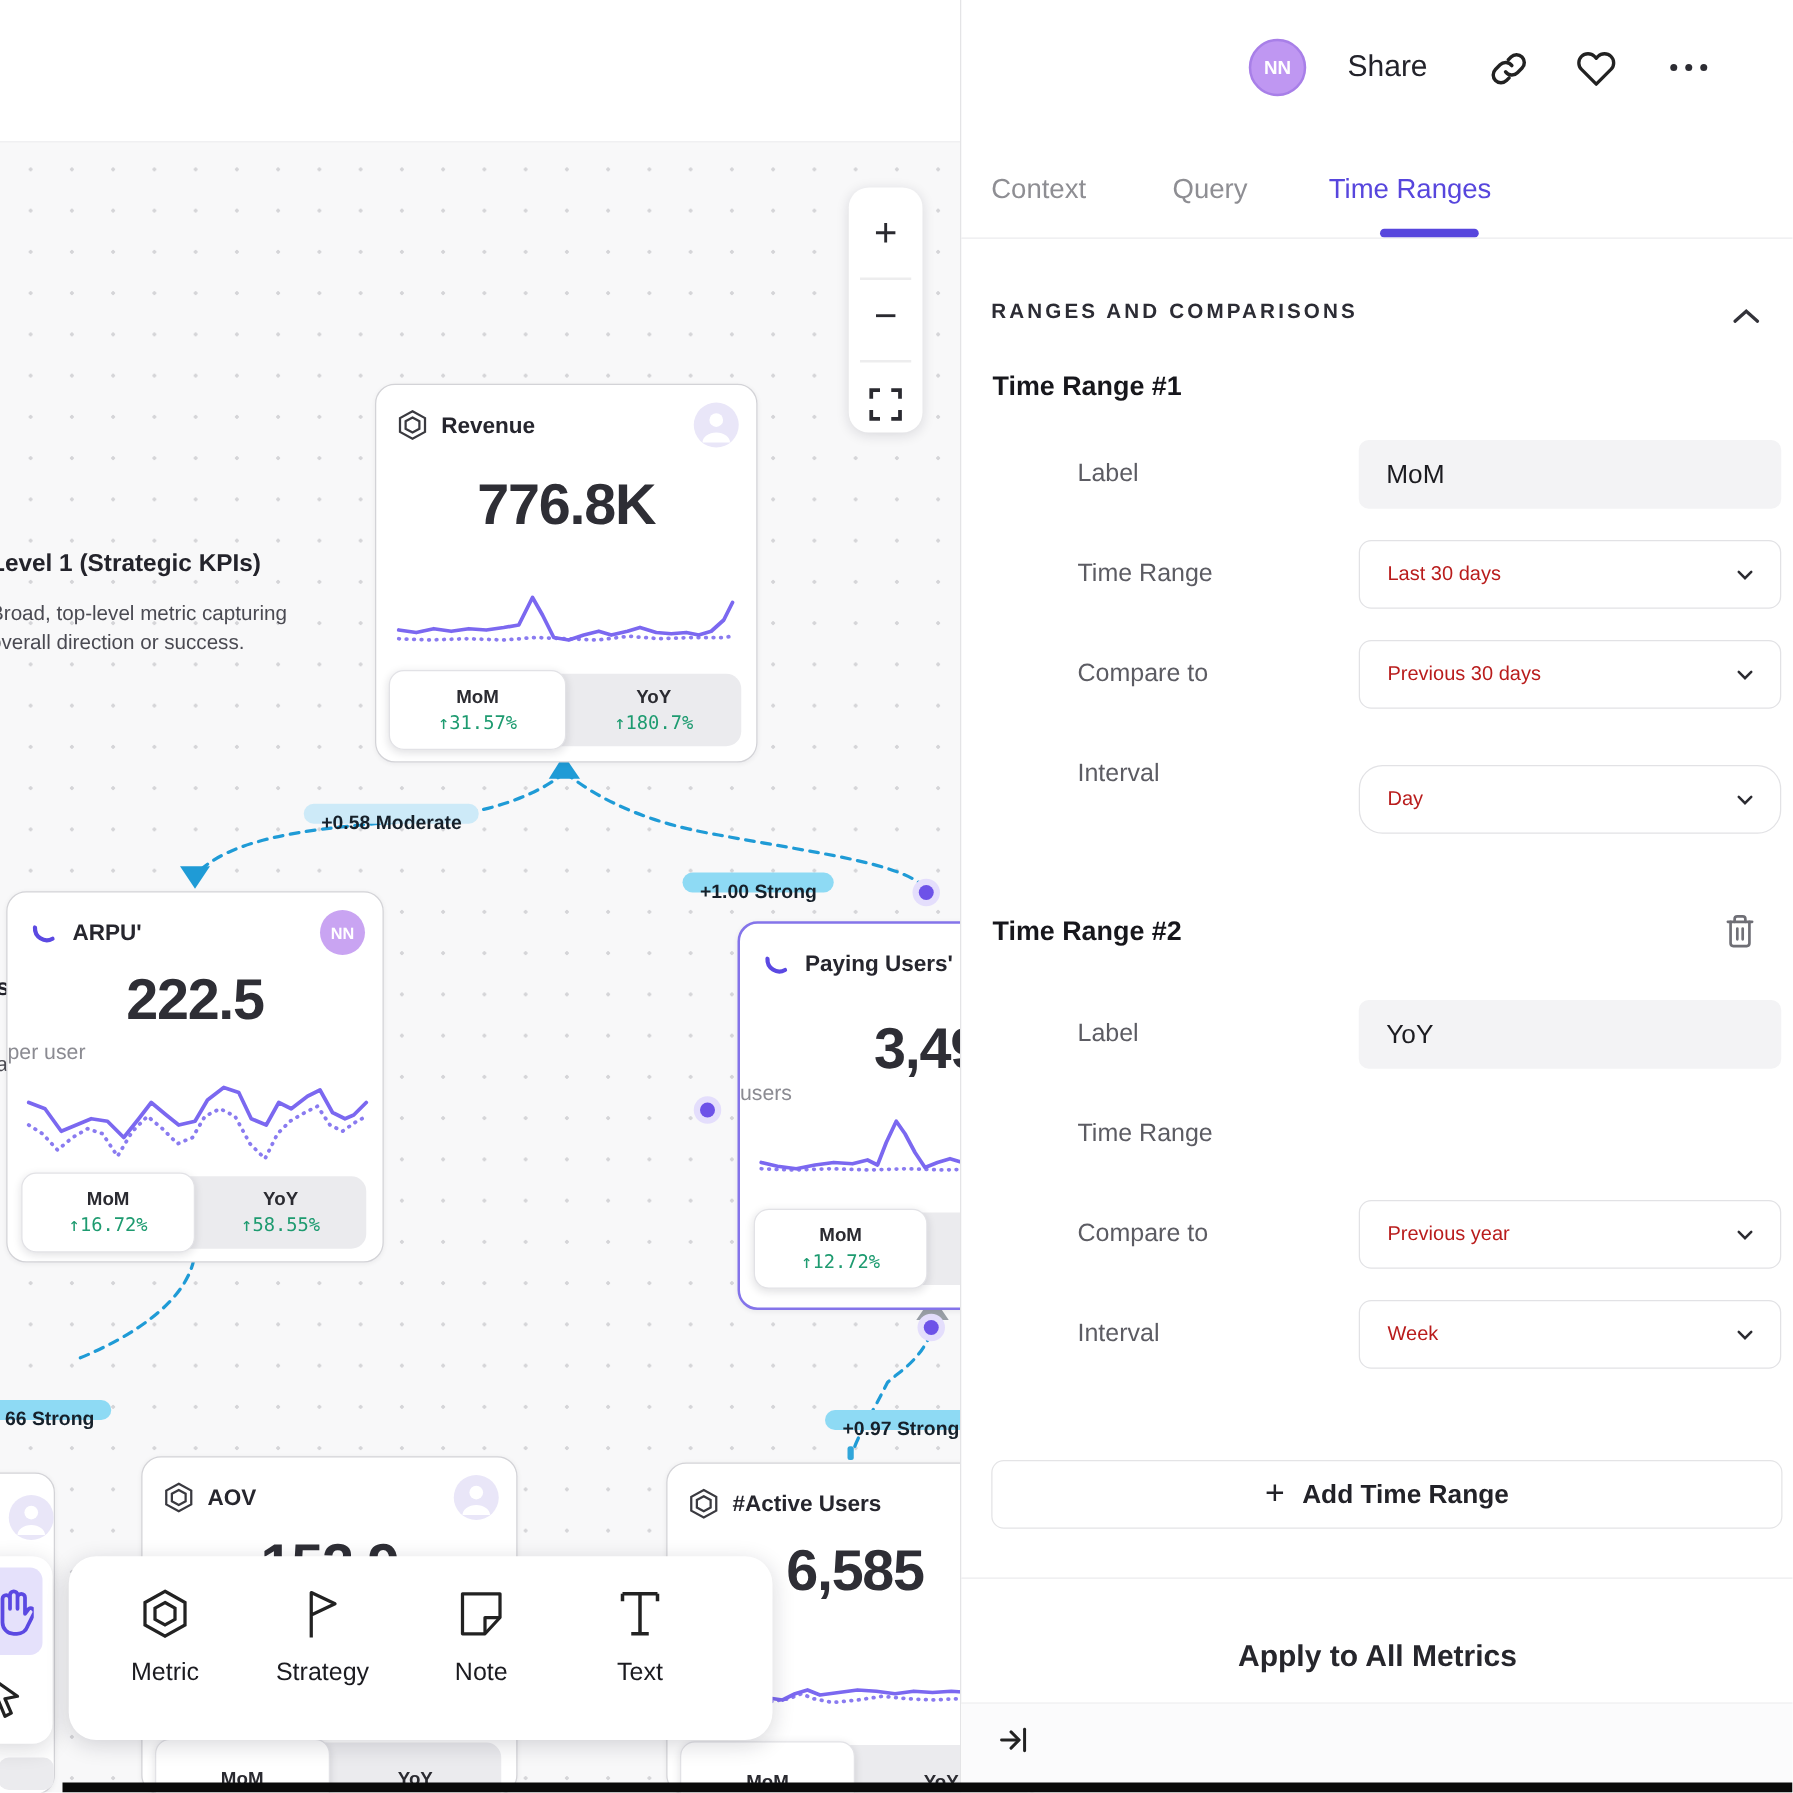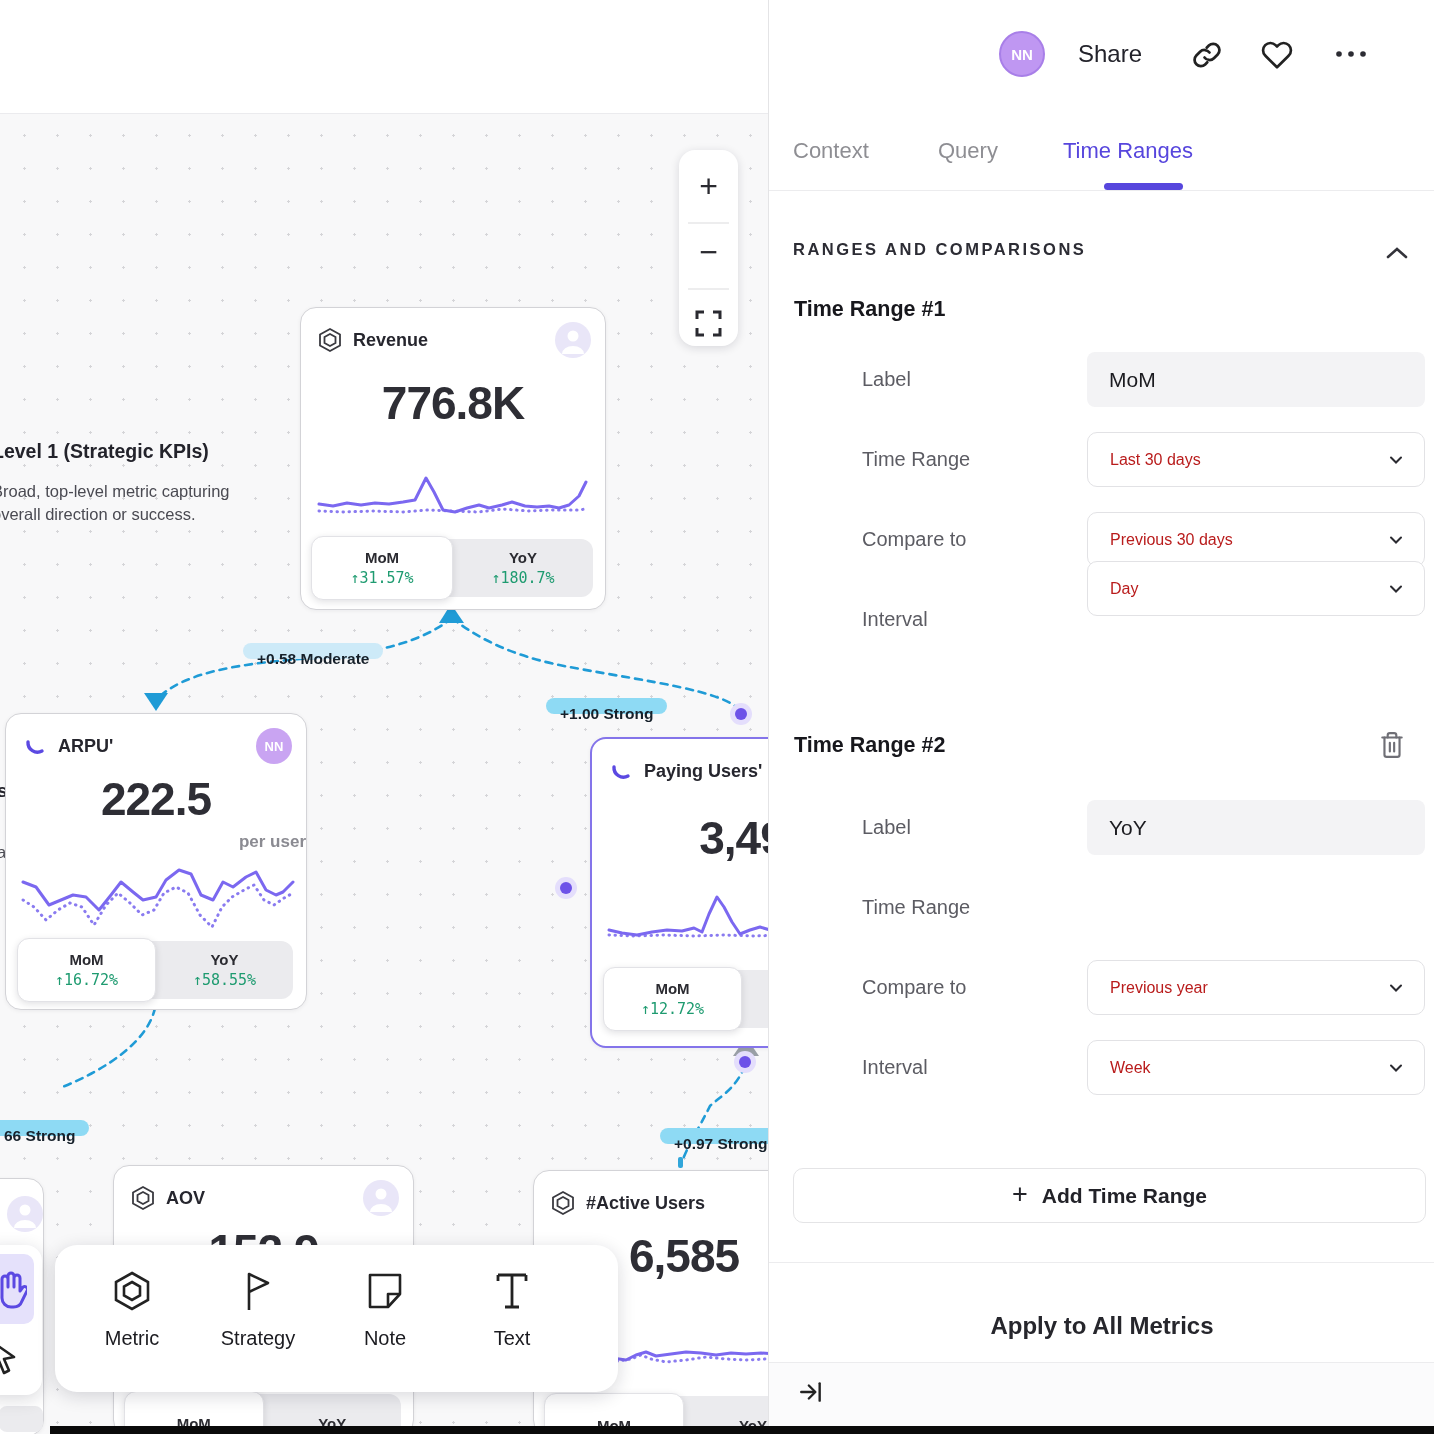--- a/index.html
+++ b/index.html
@@ -25,21 +25,21 @@
   .card.selected{border:2px solid #8474ea;}
   .card-head{position:absolute;left:16px;top:14px;right:14px;height:36px;
              display:flex;align-items:center;gap:10px;}
   .card-title{font-size:18px;font-weight:600;color:#26262e;white-space:nowrap;}
   .card-avatar{position:absolute;right:0;top:0;width:36px;height:36px;border-radius:50%;
                background:#e9e6f8;overflow:hidden;}
   .card-avatar.nn{background:#c9a4f2;color:#fff;font-size:13px;font-weight:700;
                   display:flex;align-items:center;justify-content:center;}
   .card-value{position:absolute;left:0;right:0;text-align:center;font-size:46px;
               font-weight:700;letter-spacing:-1px;color:#2e2e35;}
-  .card-unit{position:absolute;left:0;right:0;text-align:right;font-size:17px;color:#8b8b92;font-weight:bold;}
+  .card-unit{position:absolute;left:0;right:0;text-align:left;font-size:17px;color:#8b8b92;}
   .chips{position:absolute;background:#ebebee;border-radius:12px;display:flex;}
   .chip{flex:1;display:flex;flex-direction:column;align-items:center;justify-content:center;gap:3px;}
   .chip.white{background:#fff;border:1px solid #e2e2e6;border-radius:12px;
               box-shadow:0 2px 7px rgba(20,20,40,.13);margin:-3px 0 -3px -2px;}
   .chip-label{font-size:15px;font-weight:700;color:#2b2b31;}
   .chip-pct{font-family:"DejaVu Sans Mono",monospace;font-size:15px;color:#1e9b70;}
   .spark{position:absolute;}
   .spark .solid{fill:none;stroke:#7b68f0;stroke-width:3;stroke-linecap:round;stroke-linejoin:round;}
   .spark .dotted{fill:none;stroke:#8a7bf0;stroke-width:3;stroke-linecap:round;
                  stroke-dasharray:.5 5.5;}
@@ -395,21 +395,21 @@
     </div>
     <div class="f-label" style="top:512px;">Compare to</div>
     <div class="f-select" style="top:512px;">
       <span>Previous 30 days</span>
         <span class="spacer"></span>
       <svg width="20" height="20" viewBox="0 0 24 24" fill="none" stroke="#2b2b31" stroke-width="2.4" stroke-linecap="round">
           <path d="M6 9 L12 15 L18 9"></path>
         </svg>
     </div>
     <div class="f-label" style="top:592px;">Interval</div>
-    <div class="f-select" style="top:561px;">
+    <div class="f-select" style="top:612px;border-radius:19px;">
       <span>Day</span>
         <span class="spacer"></span>
       <svg width="20" height="20" viewBox="0 0 24 24" fill="none" stroke="#2b2b31" stroke-width="2.4" stroke-linecap="round">
           <path d="M6 9 L12 15 L18 9"></path>
         </svg>
     </div>
 
     <div class="tr-title" style="top:733px;">Time Range #2</div>
     <div style="position:absolute;left:610px;top:731px;cursor:pointer;">
       <svg width="26" height="28" viewBox="0 0 24 26" fill="none" stroke="#6f6f76" stroke-width="2" stroke-linecap="round" stroke-linejoin="round">

